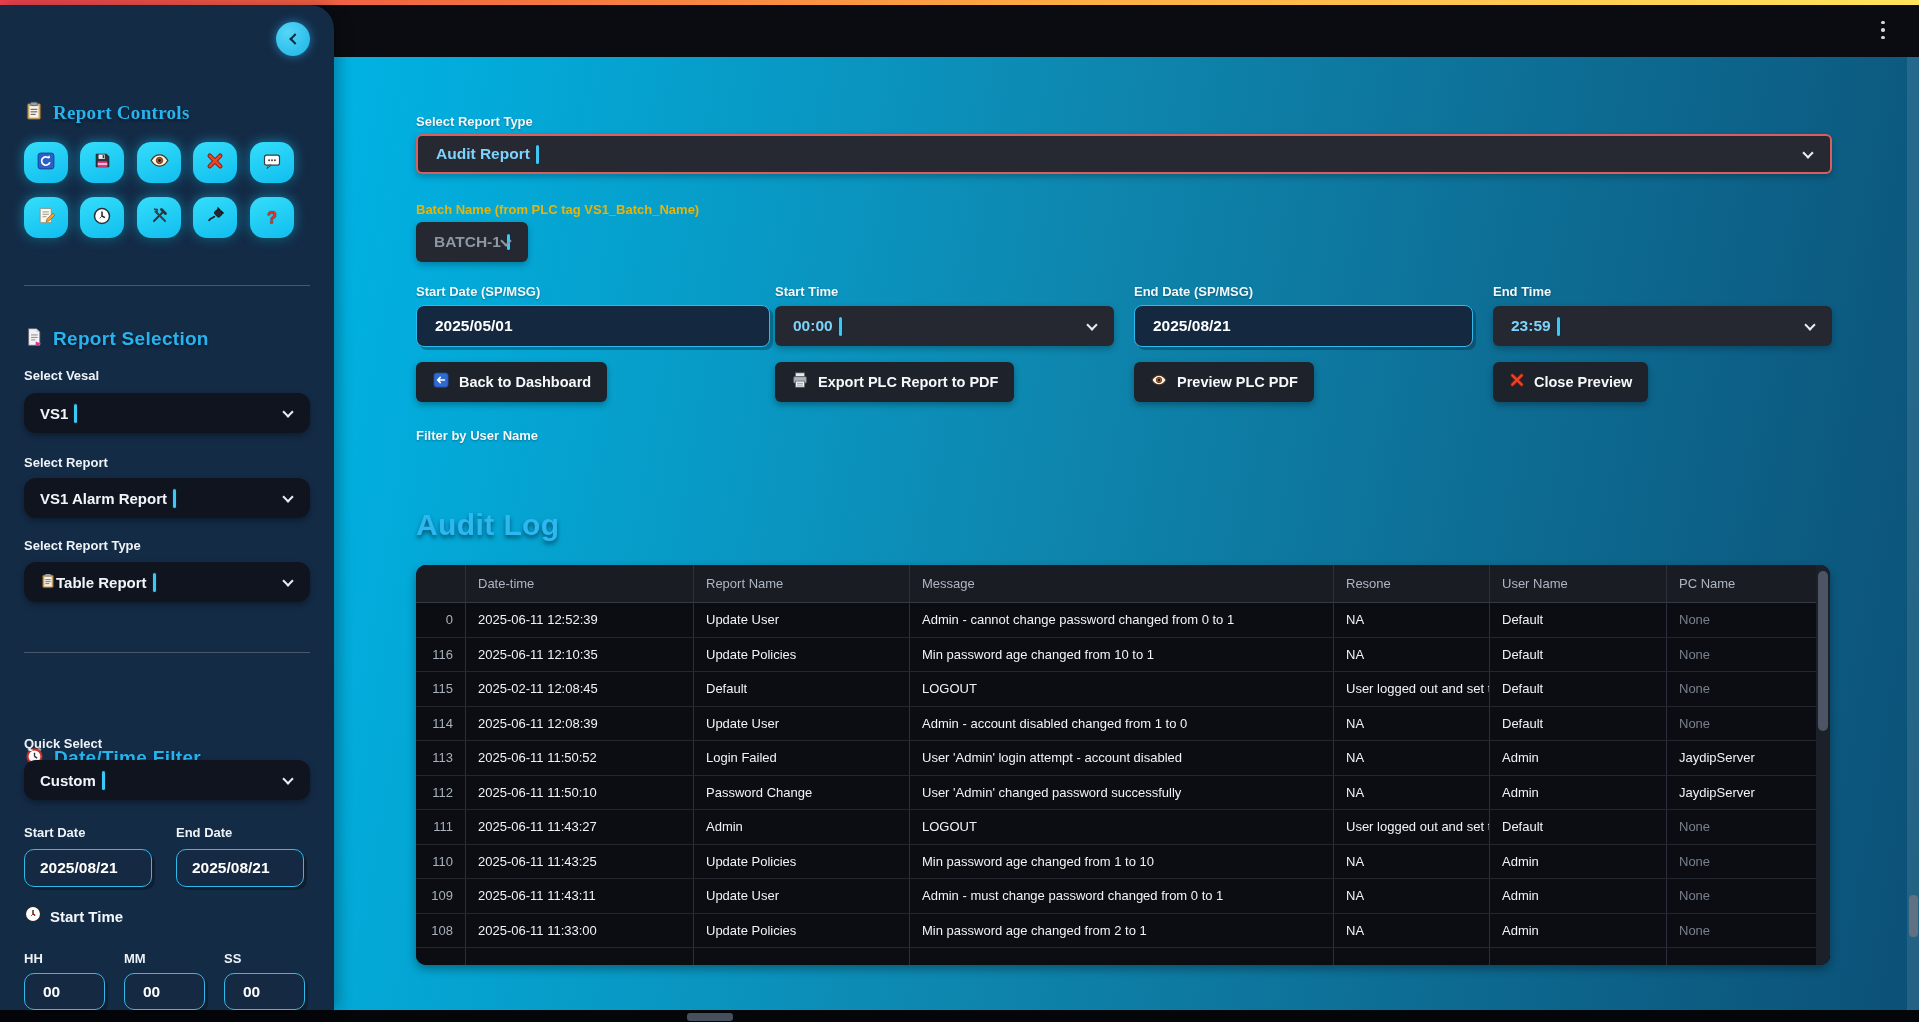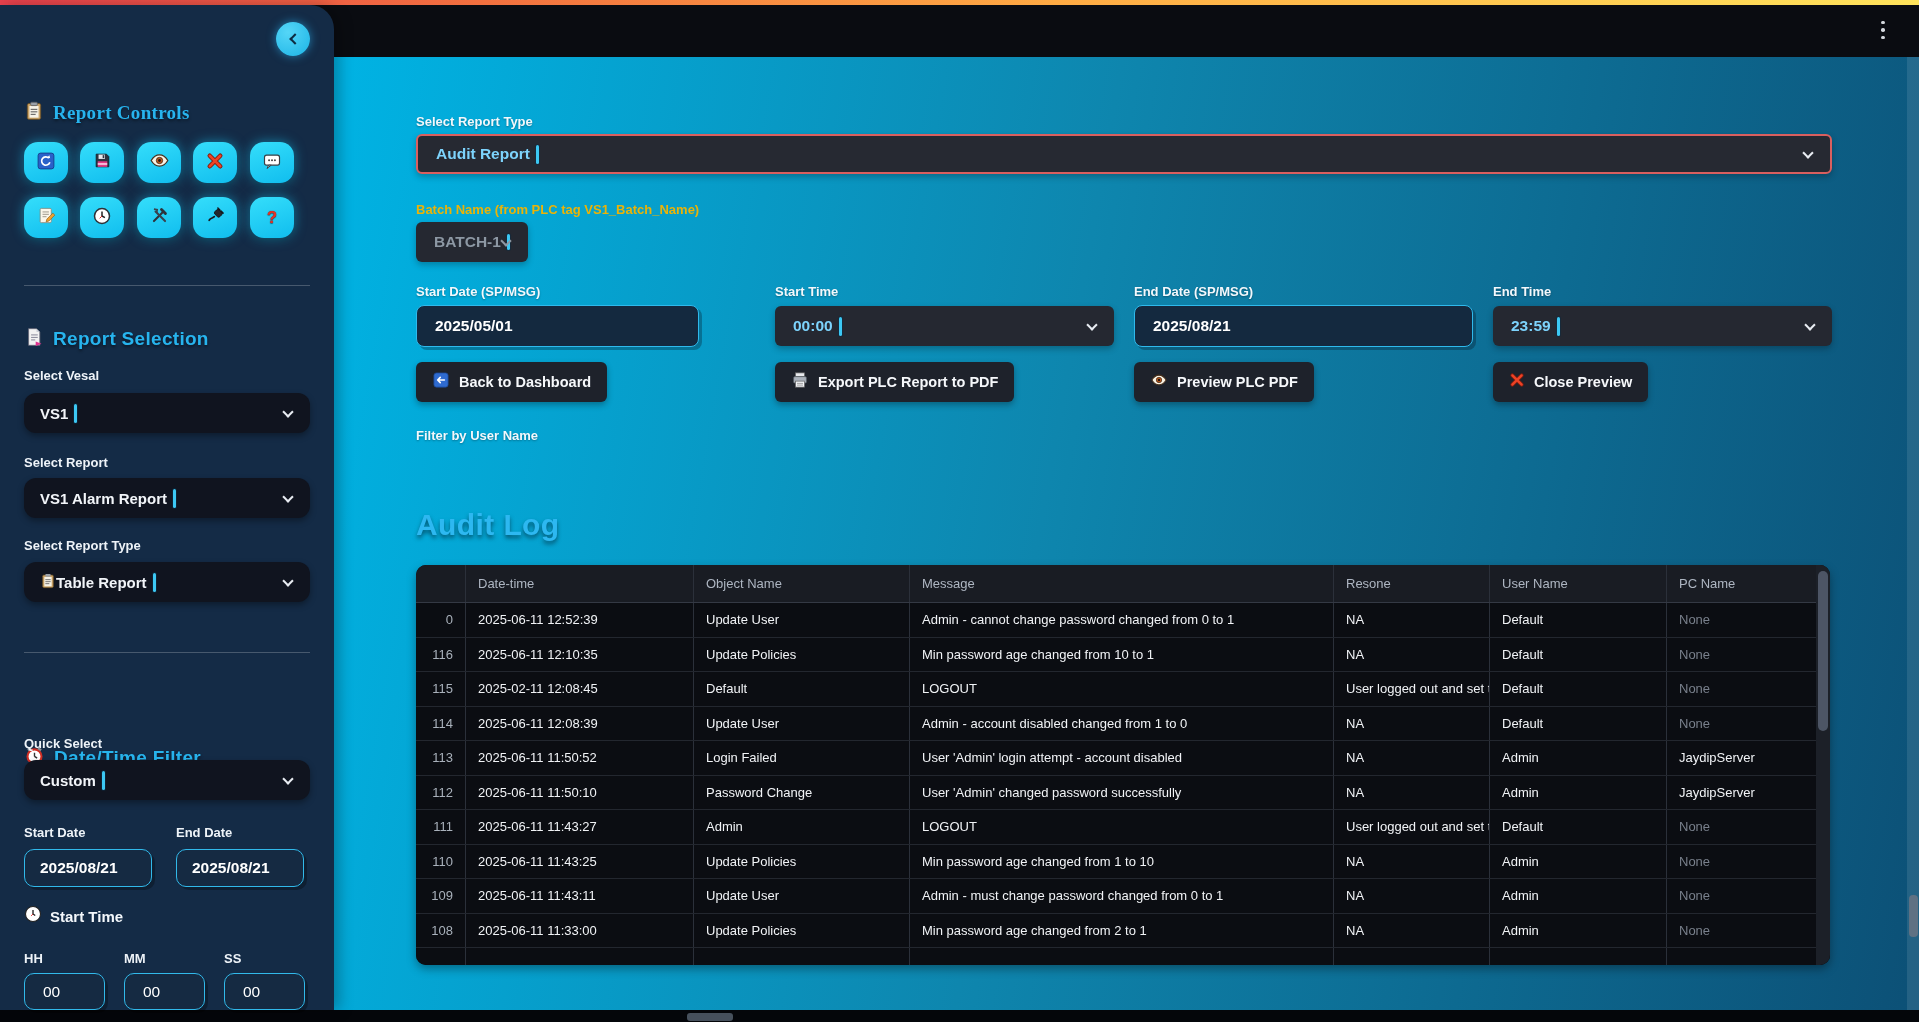--- a/index.html
+++ b/index.html
@@ -54,21 +54,21 @@
   .side-select .chev { position:absolute; right:18px; }
 
   .caret { display:inline-block; width:3px; height:19px; background:#3cc8f4; border-radius:2px;
     box-shadow:0 0 0 1px rgba(13,43,65,.55); margin-left:6px; vertical-align:middle; }
   .caret.sm { height:16px; }
 
   .side-date { position:absolute; width:128px; height:38px; border-radius:10px; background:#152a42;
     border:1.5px solid #31b9ea; color:#fff; font-size:15.5px; font-weight:700; display:flex; align-items:center;
     padding-left:15px; box-shadow:3px 3px 0 rgba(0,0,0,.28); }
   .side-time { position:absolute; width:81px; height:37px; border-radius:10px; background:#152a42;
-    border:1.5px solid #31b9ea; color:#fff; font-size:15.5px; font-weight:400; display:flex; align-items:center;
+    border:1.5px solid #31b9ea; color:#fff; font-size:15.5px; font-weight:700; display:flex; align-items:center;
     padding-left:18px; box-shadow:3px 3px 0 rgba(0,0,0,.28); }
 
   
   .m-label { position:absolute; font-size:13px; font-weight:700; color:#f3f8fc; text-shadow:0 1px 2px rgba(0,0,0,.3); }
   .m-label.dim { color:#eab308; text-shadow:none;text-align:center; }
 
   .combo { position:absolute; height:40px; border-radius:6px; background:#252831; display:flex; align-items:center;
     padding:0 18px; cursor:pointer; box-shadow:0 3px 6px rgba(0,0,0,.25); }
   .combo .val { font-size:15.5px; font-weight:600; color:#7dd3fc; }
   .combo .chev { position:absolute; right:18px; }
@@ -323,21 +323,21 @@
     <span class="val">BATCH-1</span>
       <span class="caret sm"></span>
     <span class="chev"></span>
   </div>
 
   <div class="m-label" style="left:416px;top:284px;">Start Date (SP/MSG)</div>
   <div class="m-label" style="left:775px;top:284px;">Start Time</div>
   <div class="m-label" style="left:1134px;top:284px;">End Date (SP/MSG)</div>
   <div class="m-label" style="left:1493px;top:284px;">End Time</div>
 
-  <div class="date-field" style="left:416px;top:305px;width:283px;">2025/05/01</div>
+  <div class="date-field" style="left:416px;top:305px;width:354px;">2025/05/01</div>
   <div class="combo" style="left:775px;top:306px;width:339px;">
     <span class="val">00:00</span>
       <span class="caret"></span>
     <span class="chev"></span>
   </div>
   <div class="date-field" style="left:1134px;top:305px;width:339px;">2025/08/21</div>
   <div class="combo" style="left:1493px;top:306px;width:339px;">
     <span class="val">23:59</span>
       <span class="caret"></span>
     <span class="chev"></span>
@@ -376,21 +376,21 @@
   </div>
 
   <div class="m-label" style="left:416px;top:428px;">Filter by User Name</div>
 
   <div class="audit-title">Audit Log</div>
 
   <div class="table">
     <div class="thead">
         <div class="cell c0"></div>
         <div class="cell c1">Date-time</div>
-        <div class="cell c2">Object Name</div>
+        <div class="cell c2">Report Name</div>
         <div class="cell c3">Message</div>
         <div class="cell c4">Resone</div>
         <div class="cell c5">User Name</div>
         <div class="cell c6">PC Name</div>
       </div>
     <div>
         <div class="trow">
           <div class="cell c0">0</div>
           <div class="cell c1">2025-06-11 12:52:39</div>
           <div class="cell c2">Update User</div>

